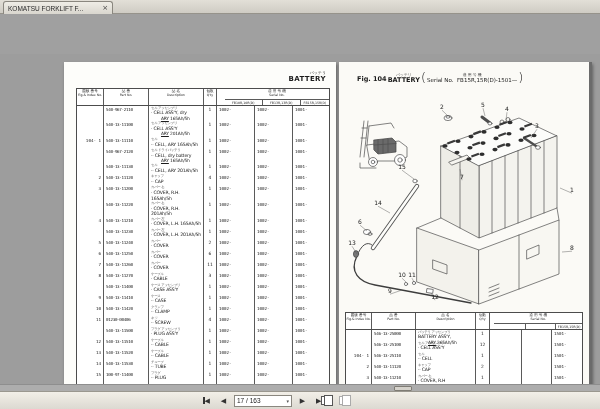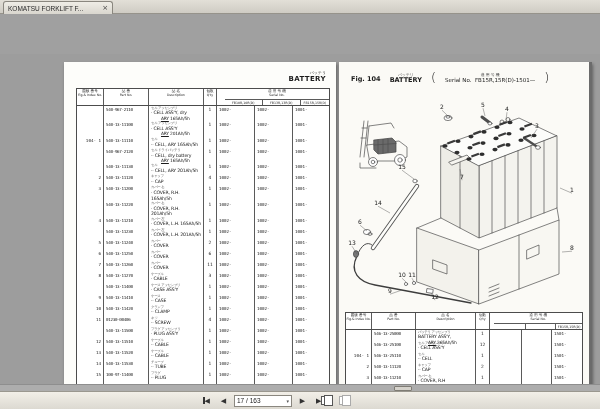--- a/index.html
+++ b/index.html
@@ -61,21 +61,21 @@
   .c-idx { text-align:right; font-family:"DejaVu Sans Mono", monospace; font-size:4.2px; }
   .c-part { font-family:"DejaVu Sans Mono", monospace; font-size:4.2px; letter-spacing:-.3px; }
   .c-qty { text-align:center; font-size:4.4px; padding-left:0; padding-right:0; }
   .c-ser { font-family:"DejaVu Sans Mono", monospace; font-size:4.2px; }
   .kana { display:block; font-size:3.4px; line-height:3.8px; color:#555; letter-spacing:-.3px; }
   .desc-en { display:block; font-size:4.6px; letter-spacing:-.2px; }
   .note { display:block; font-size:4.4px; padding-left:10px; letter-spacing:-.2px; }
   .note u { text-decoration:underline; }
 
   
-  .fig-title { position:absolute; left:12px; top:10px; display:flex; align-items:flex-end; gap:9px;justify-content:space-between; }
+  .fig-title { position:absolute; left:18px; top:10px; display:flex; align-items:flex-end; gap:1px;justify-content:space-between; }
   .fig-no { font-size:6.5px; font-weight:bold; padding-bottom:1px; }
   .stack { display:flex; flex-direction:column; align-items:center; }
   .stack .jp { font-size:3.8px; line-height:4.5px; color:#444; }
   .stack .en { font-size:6.5px; font-weight:bold; line-height:7px; }
   .paren { font-size:13px; font-weight:200; color:#222; line-height:12px; }
   .ser-line { font-size:5.5px; line-height:7px; }
 
   .fig-svg { position:absolute; left:2px; top:30px; }
 
   

